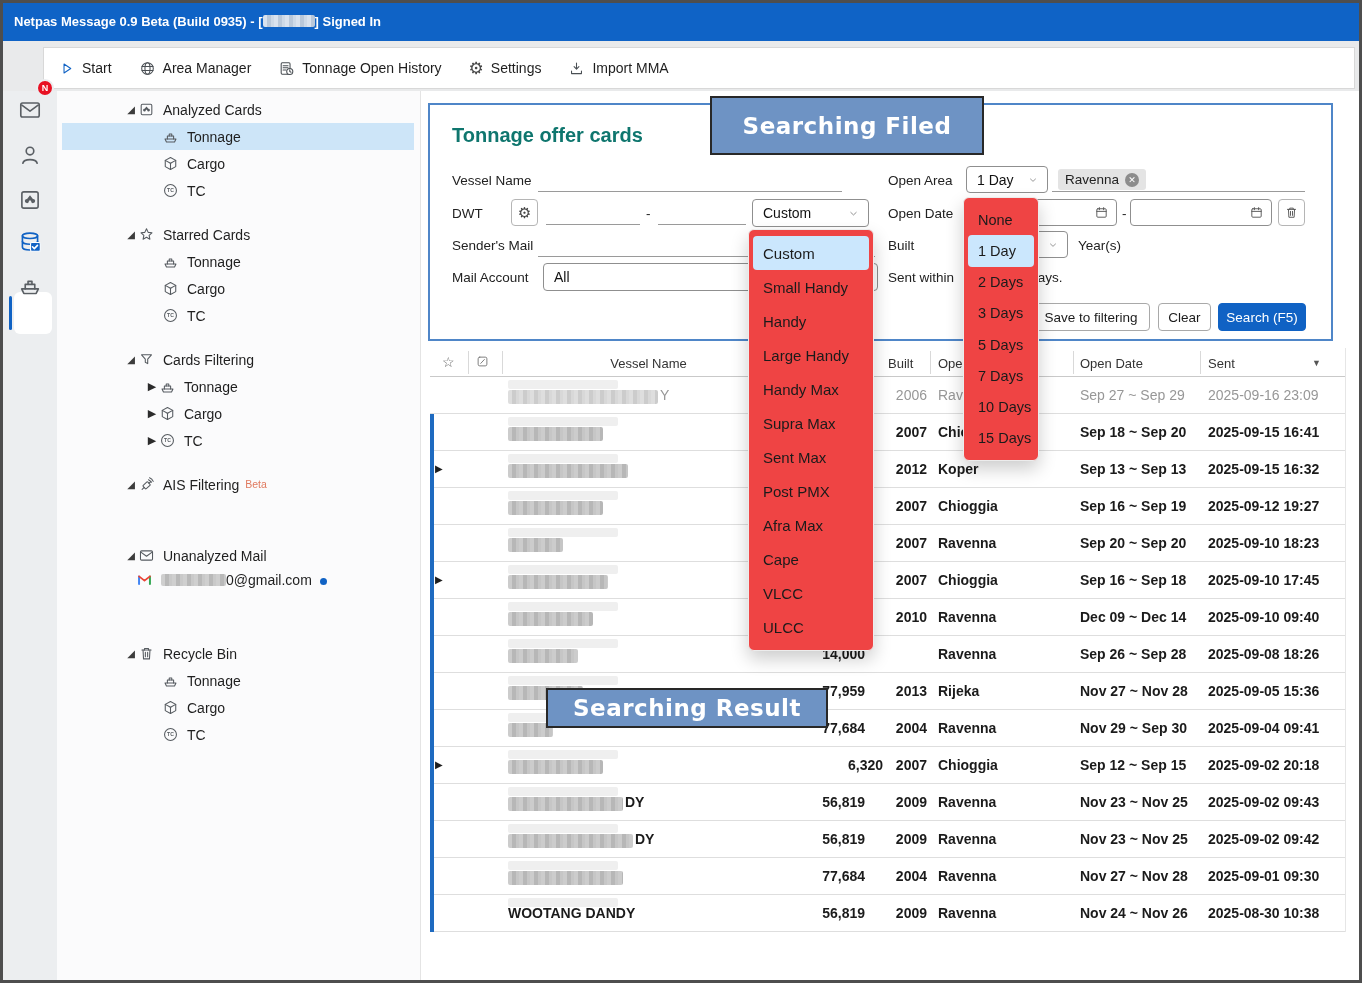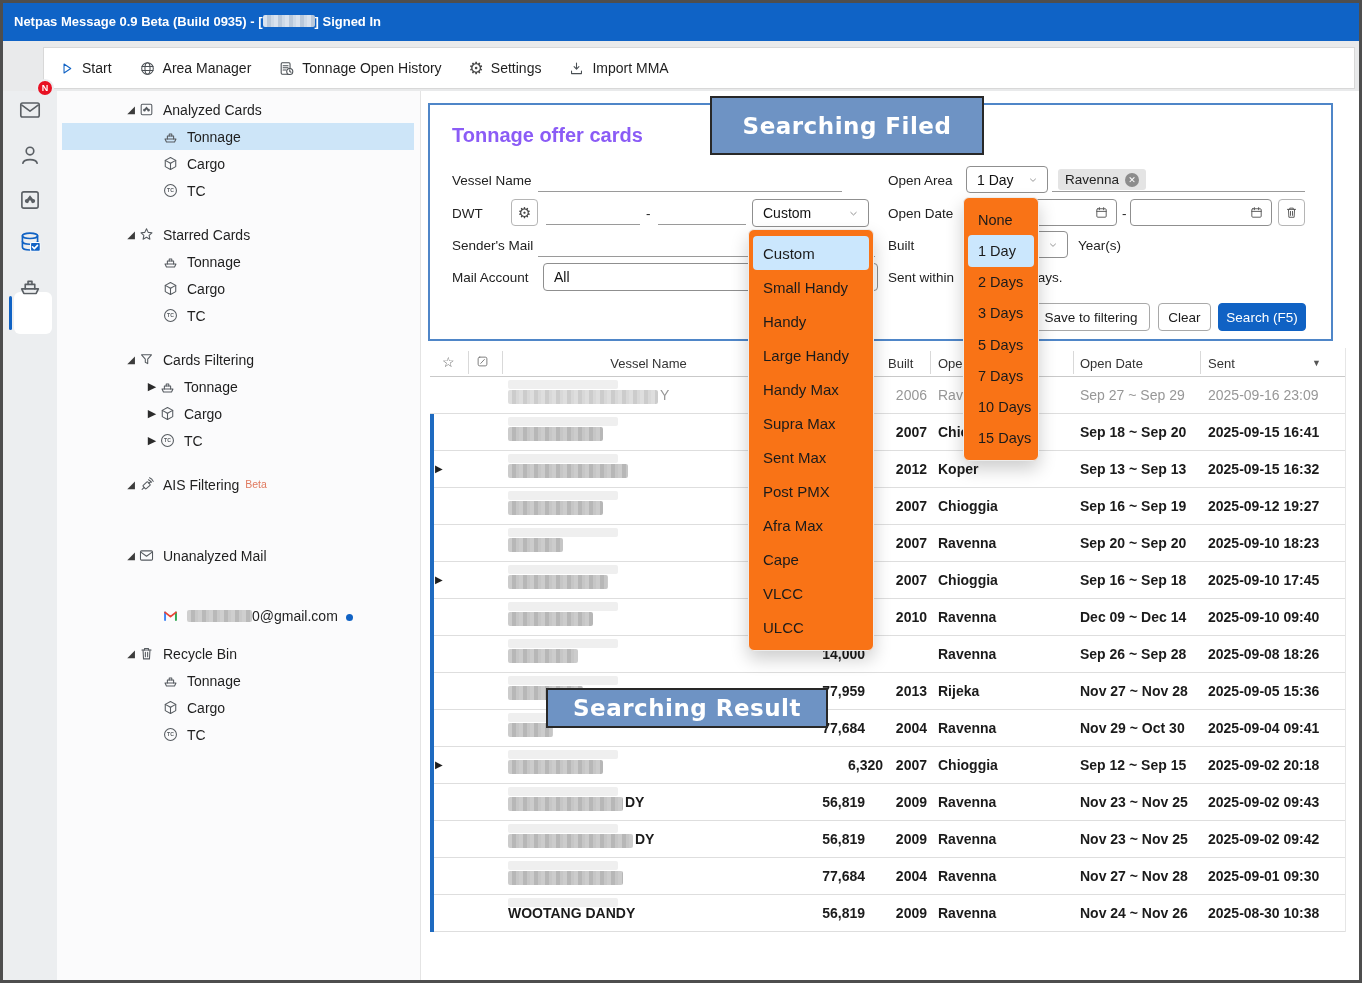--- a/index.html
+++ b/index.html
@@ -24,32 +24,32 @@
   .tree-hl { position:absolute; left:5px; width:352px; height:27px; background:#cde5f8; }
   .tree-exp { position:relative; width:14px; text-align:center; flex:none; }
   .tree-ic { position:relative; flex:none; display:flex; margin-right:8px; }
   .tree-lbl { position:relative; white-space:nowrap; }
   .beta-tag { color:#e07a5f; font-size:10.5px; margin-left:6px; vertical-align:2px; }
   .dot { display:inline-block; width:7px; height:7px; border-radius:50%; background:#1062c4; margin-left:8px; }
   .redact { display:inline-block; height:12px; border-radius:2px; vertical-align:-1px;
     background:repeating-linear-gradient(90deg,#cfcfcf 0 4px,#b9b9b9 4px 8px,#c9c9c9 8px 11px); filter:blur(.6px); }
   
   .panel { left:428px; top:103px; width:905px; height:238px; border:2px solid #4f86c8; background:#fff; }
-  .panel-title { left:452px; top:124px; font-size:20px; font-weight:600; color:#8b5cf6; }
+  .panel-title { left:452px; top:124px; font-size:20px; font-weight:600; color:#0f766e; }
   .flabel { font-size:13.5px; color:#222; position:absolute; }
   .uline { position:absolute; border-bottom:1px solid #9a9a9a; height:26px; background:#fff; }
   .combo { position:absolute; height:28px; border:1px solid #8f8f8f; border-radius:4px; background:#fff; display:flex; align-items:center; font-size:14px; color:#111; padding:0 8px 0 10px; justify-content:space-between; }
   .sqbtn { position:absolute; width:27px; height:27px; border:1px solid #b5b5b5; border-radius:4px; background:#fff; display:flex; align-items:center; justify-content:center; }
   .datebox { position:absolute; height:27px; border:1px solid #8f8f8f; border-radius:4px; background:#fff; display:flex; align-items:center; justify-content:flex-end; padding-right:7px; }
   .tag { position:absolute; height:21px; background:#e4e4e4; border-radius:3px; display:flex; align-items:center; gap:6px; padding:0 7px; font-size:13.5px; color:#222; }
   .tag-x { width:14px; height:14px; border-radius:50%; background:#8c8c8c; color:#fff; font-size:9px; line-height:14px; text-align:center; }
   .btn { position:absolute; height:28px; border:1px solid #a9a9a9; border-radius:4px; background:#fff; font-size:13.5px; color:#1c1c1c; display:flex; align-items:center; justify-content:center; }
   .btn-primary { background:#1062c4; border-color:#1062c4; color:#fff; }
   
-  .dd { position:absolute; background:#f97316; border:1px solid #ececec; border-radius:6px; box-shadow:0 8px 18px rgba(0,0,0,.20); z-index:30; padding:6px 0; }
+  .dd { position:absolute; background:#ef4444; border:1px solid #ececec; border-radius:6px; box-shadow:0 8px 18px rgba(0,0,0,.20); z-index:30; padding:6px 0; }
   .dd-item { position:relative; display:flex; align-items:center; padding-left:14px; color:#1b1b1b; }
   .dd-item.hl { background:#cbe7fd; border-radius:4px; margin:0 4px; padding-left:10px; }
   
   .overlay { position:absolute; background:#6e93c4; border:2px solid #282828; color:#fff; display:flex; align-items:center; justify-content:center; font-family:"DejaVu Sans",sans-serif; font-weight:700; font-size:23px; letter-spacing:.5px; z-index:40; }
   
   .thead { position:absolute; left:430px; top:348px; width:915px; height:29px; border-bottom:1px solid #c9c9c9; font-size:13px; color:#333; }
   .th-sep { position:absolute; top:3px; width:1px; height:23px; background:#d9d9d9; }
   .trow { position:absolute; left:0; width:915px; height:37px; border-bottom:1px solid #dedede; font-size:14px; }
   .cell { position:absolute; top:10px; white-space:nowrap; }
   .unread { font-weight:600; color:#1b1b1b; }
@@ -281,21 +281,21 @@
     <div class="tree-row" style="top:451px;padding-left:67px">
       <span class="tree-exp" style="font-size:10px;color:#3c3c3c">◢</span>
       <span class="tree-ic">
         <svg width="17" height="17" viewBox="0 0 24 24" fill="none" stroke="currentColor" stroke-width="1.5" stroke-linecap="round" stroke-linejoin="round" style="color:#565b60;flex:none;display:block">
           <rect x="3.5" y="5.5" width="17" height="13" rx="1.6"></rect>
           <path d="m4.5 7.5 7.5 5.6 7.5-5.6"></path>
         </svg>
       </span>
       <span class="tree-lbl">Unanalyzed Mail</span>
     </div>
-    <div class="tree-row" style="top:511px;padding-left:105px">
+    <div class="tree-row" style="top:475px;padding-left:79px">
       <span class="tree-ic">
         <svg width="17" height="17" viewBox="0 0 24 24" fill="none" stroke="currentColor" stroke-width="1.5" stroke-linecap="round" stroke-linejoin="round" style="color:#565b60;flex:none;display:block">
           <path d="M4.3 18.5V7.8" stroke="#4285F4" stroke-width="2.8"></path>
           <path d="M19.7 18.5V7.8" stroke="#34A853" stroke-width="2.8"></path>
           <path d="m4.3 7.6 7.7 6 7.7-6" stroke="#EA4335" stroke-width="2.6" fill="none"></path>
         </svg>
       </span>
       <span class="tree-lbl"><span class="redact" style="width:65px"></span>0@gmail.com<span class="dot"></span></span>
     </div>
     <div class="tree-row" style="top:549px;padding-left:67px">
@@ -527,21 +527,21 @@
       <div class="cell unread" style="left:508px">Rijeka</div>
       <div class="cell unread" style="left:650px">Nov 27 ~ Nov 28</div>
       <div class="cell unread" style="left:778px">2025-09-05 15:36</div>
     </div>
     <div class="trow" style="top:333px">
       <div class="faintbar"></div>
       <div class="nameblur" style="width:45px"></div>
       <div class="cell unread" style="left:295px;width:140px;text-align:right">77,684</div>
       <div class="cell unread" style="left:436px;width:61px;text-align:right">2004</div>
       <div class="cell unread" style="left:508px">Ravenna</div>
-      <div class="cell unread" style="left:650px">Nov 29 ~ Oct 30</div>
+      <div class="cell unread" style="left:650px">Nov 29 ~ Sep 30</div>
       <div class="cell unread" style="left:778px">2025-09-04 09:41</div>
     </div>
     <div class="trow" style="top:370px">
       <span class="row-exp">▶</span>
       <div class="faintbar"></div>
       <div class="nameblur" style="width:95px"></div>
       <div class="cell unread" style="left:313px;width:140px;text-align:right">6,320</div>
       <div class="cell unread" style="left:436px;width:61px;text-align:right">2007</div>
       <div class="cell unread" style="left:508px">Chioggia</div>
       <div class="cell unread" style="left:650px">Sep 12 ~ Sep 15</div>

